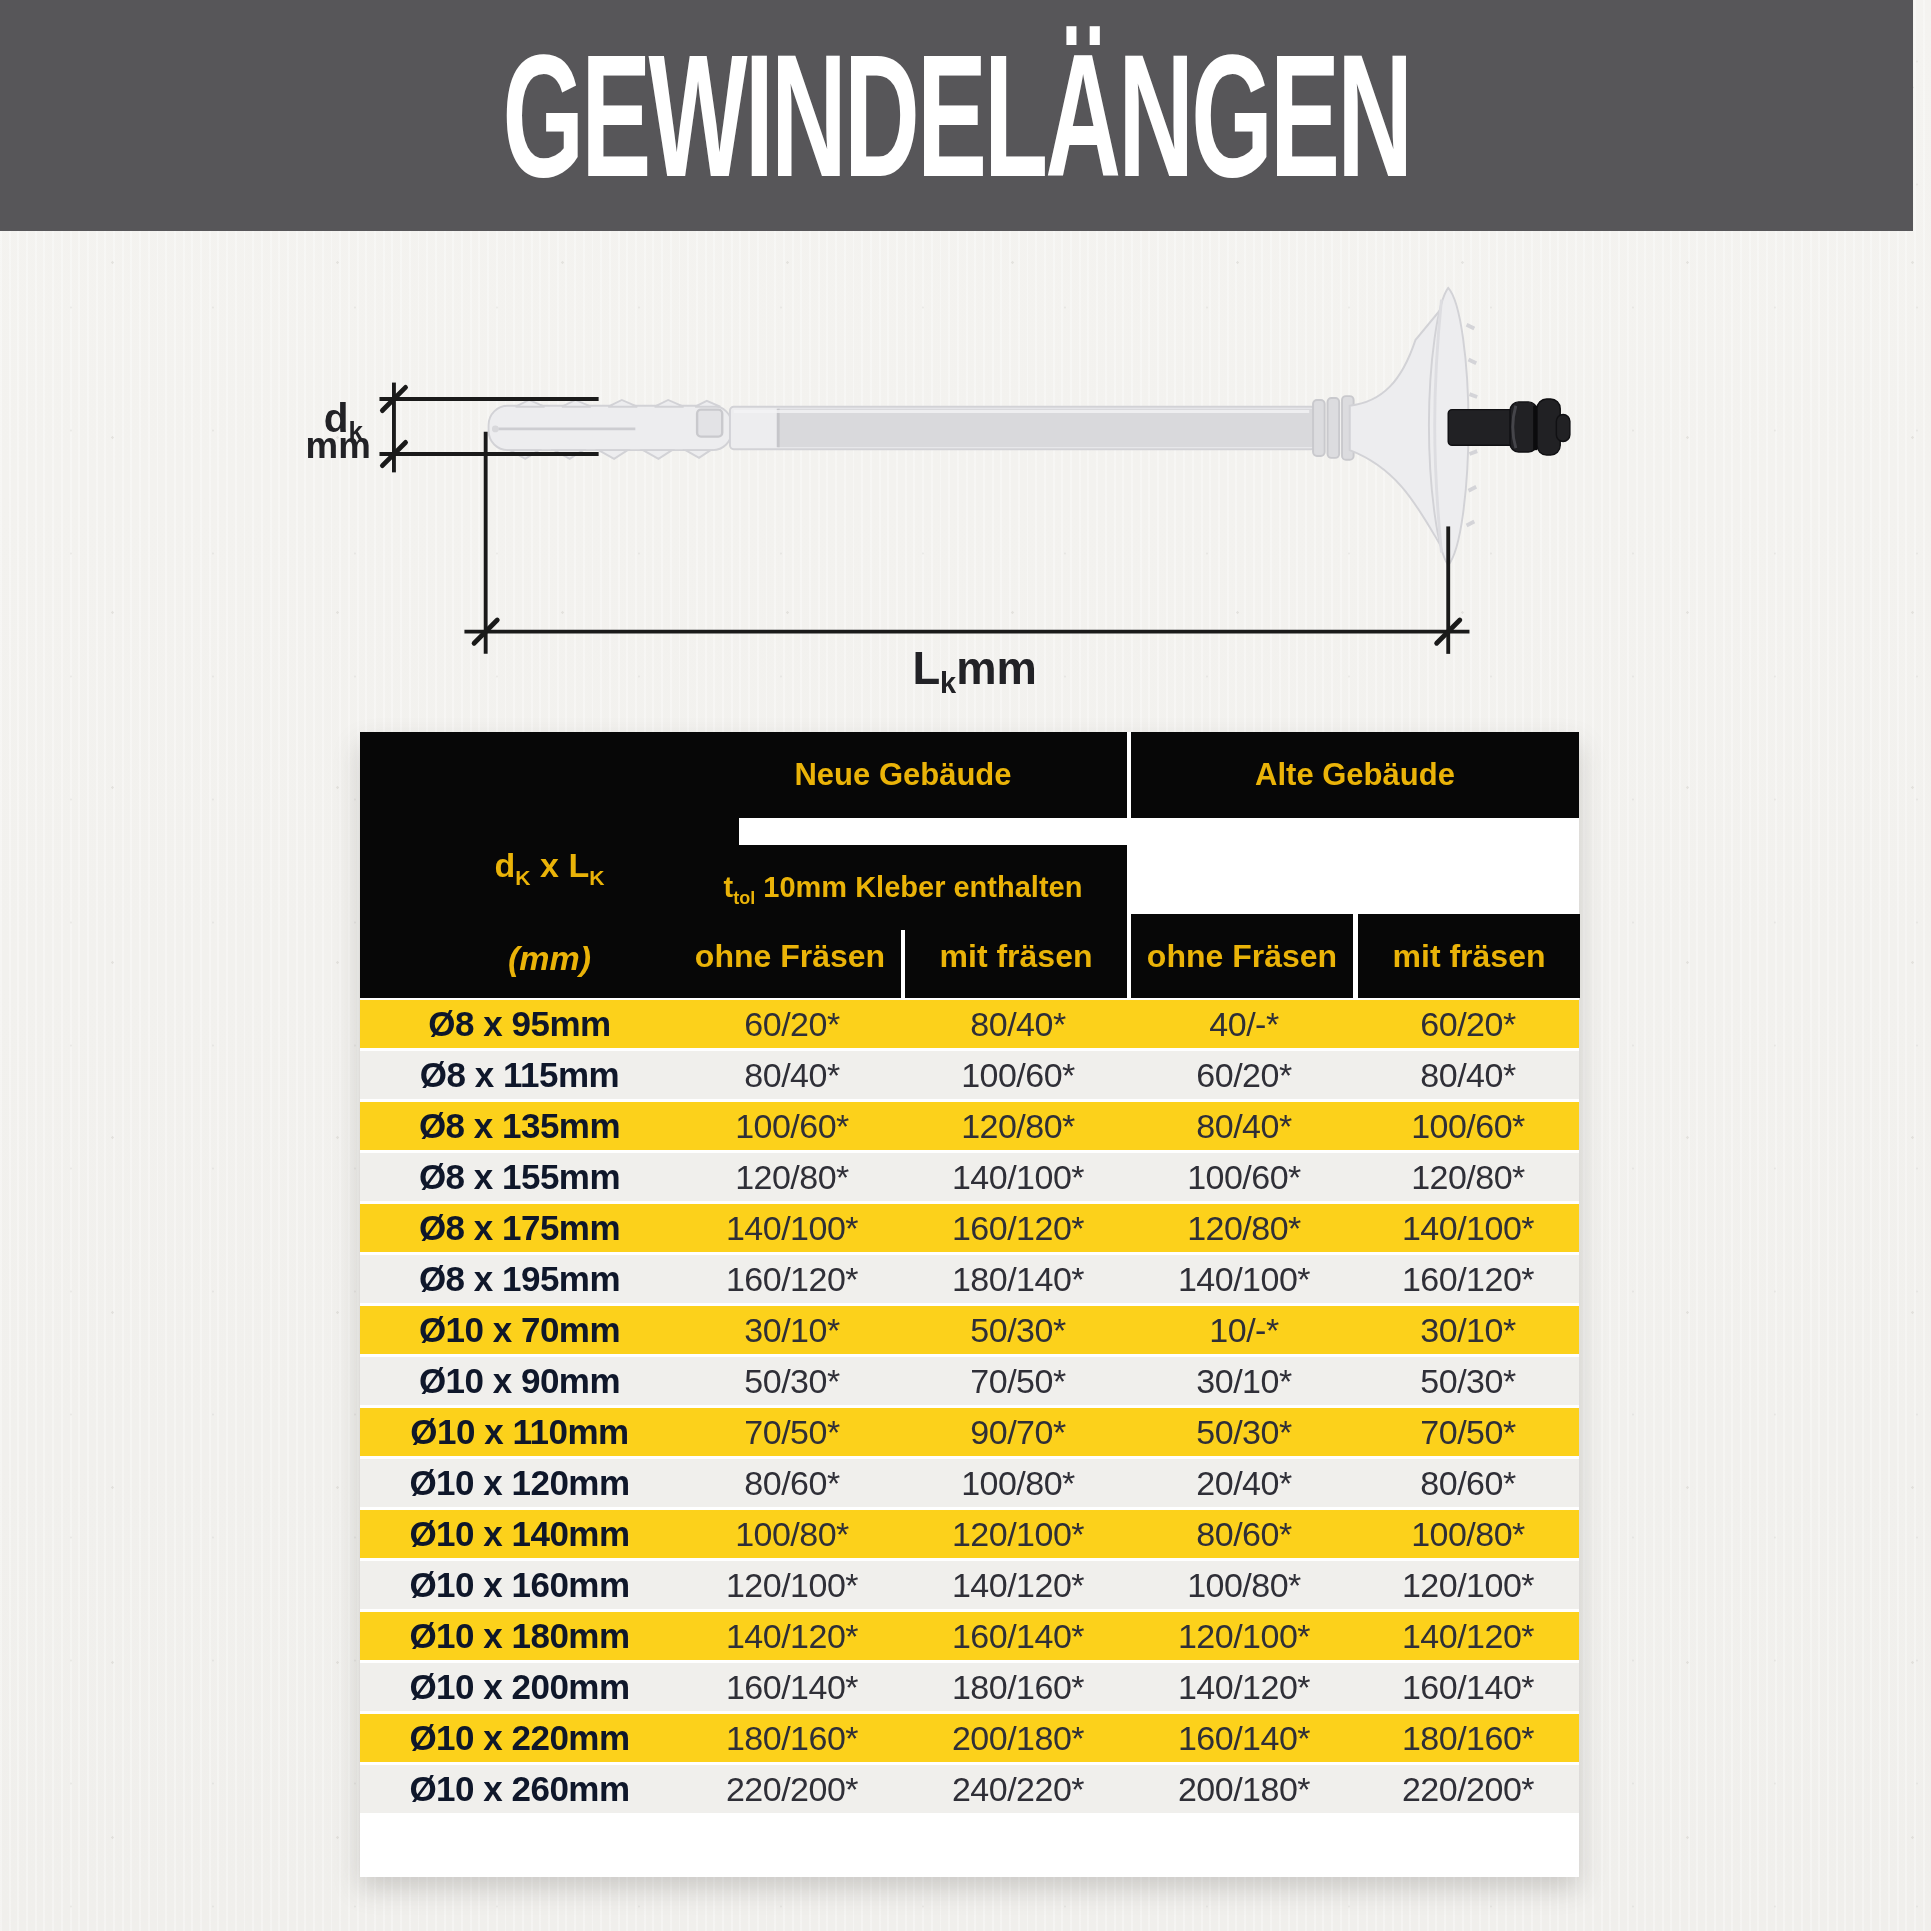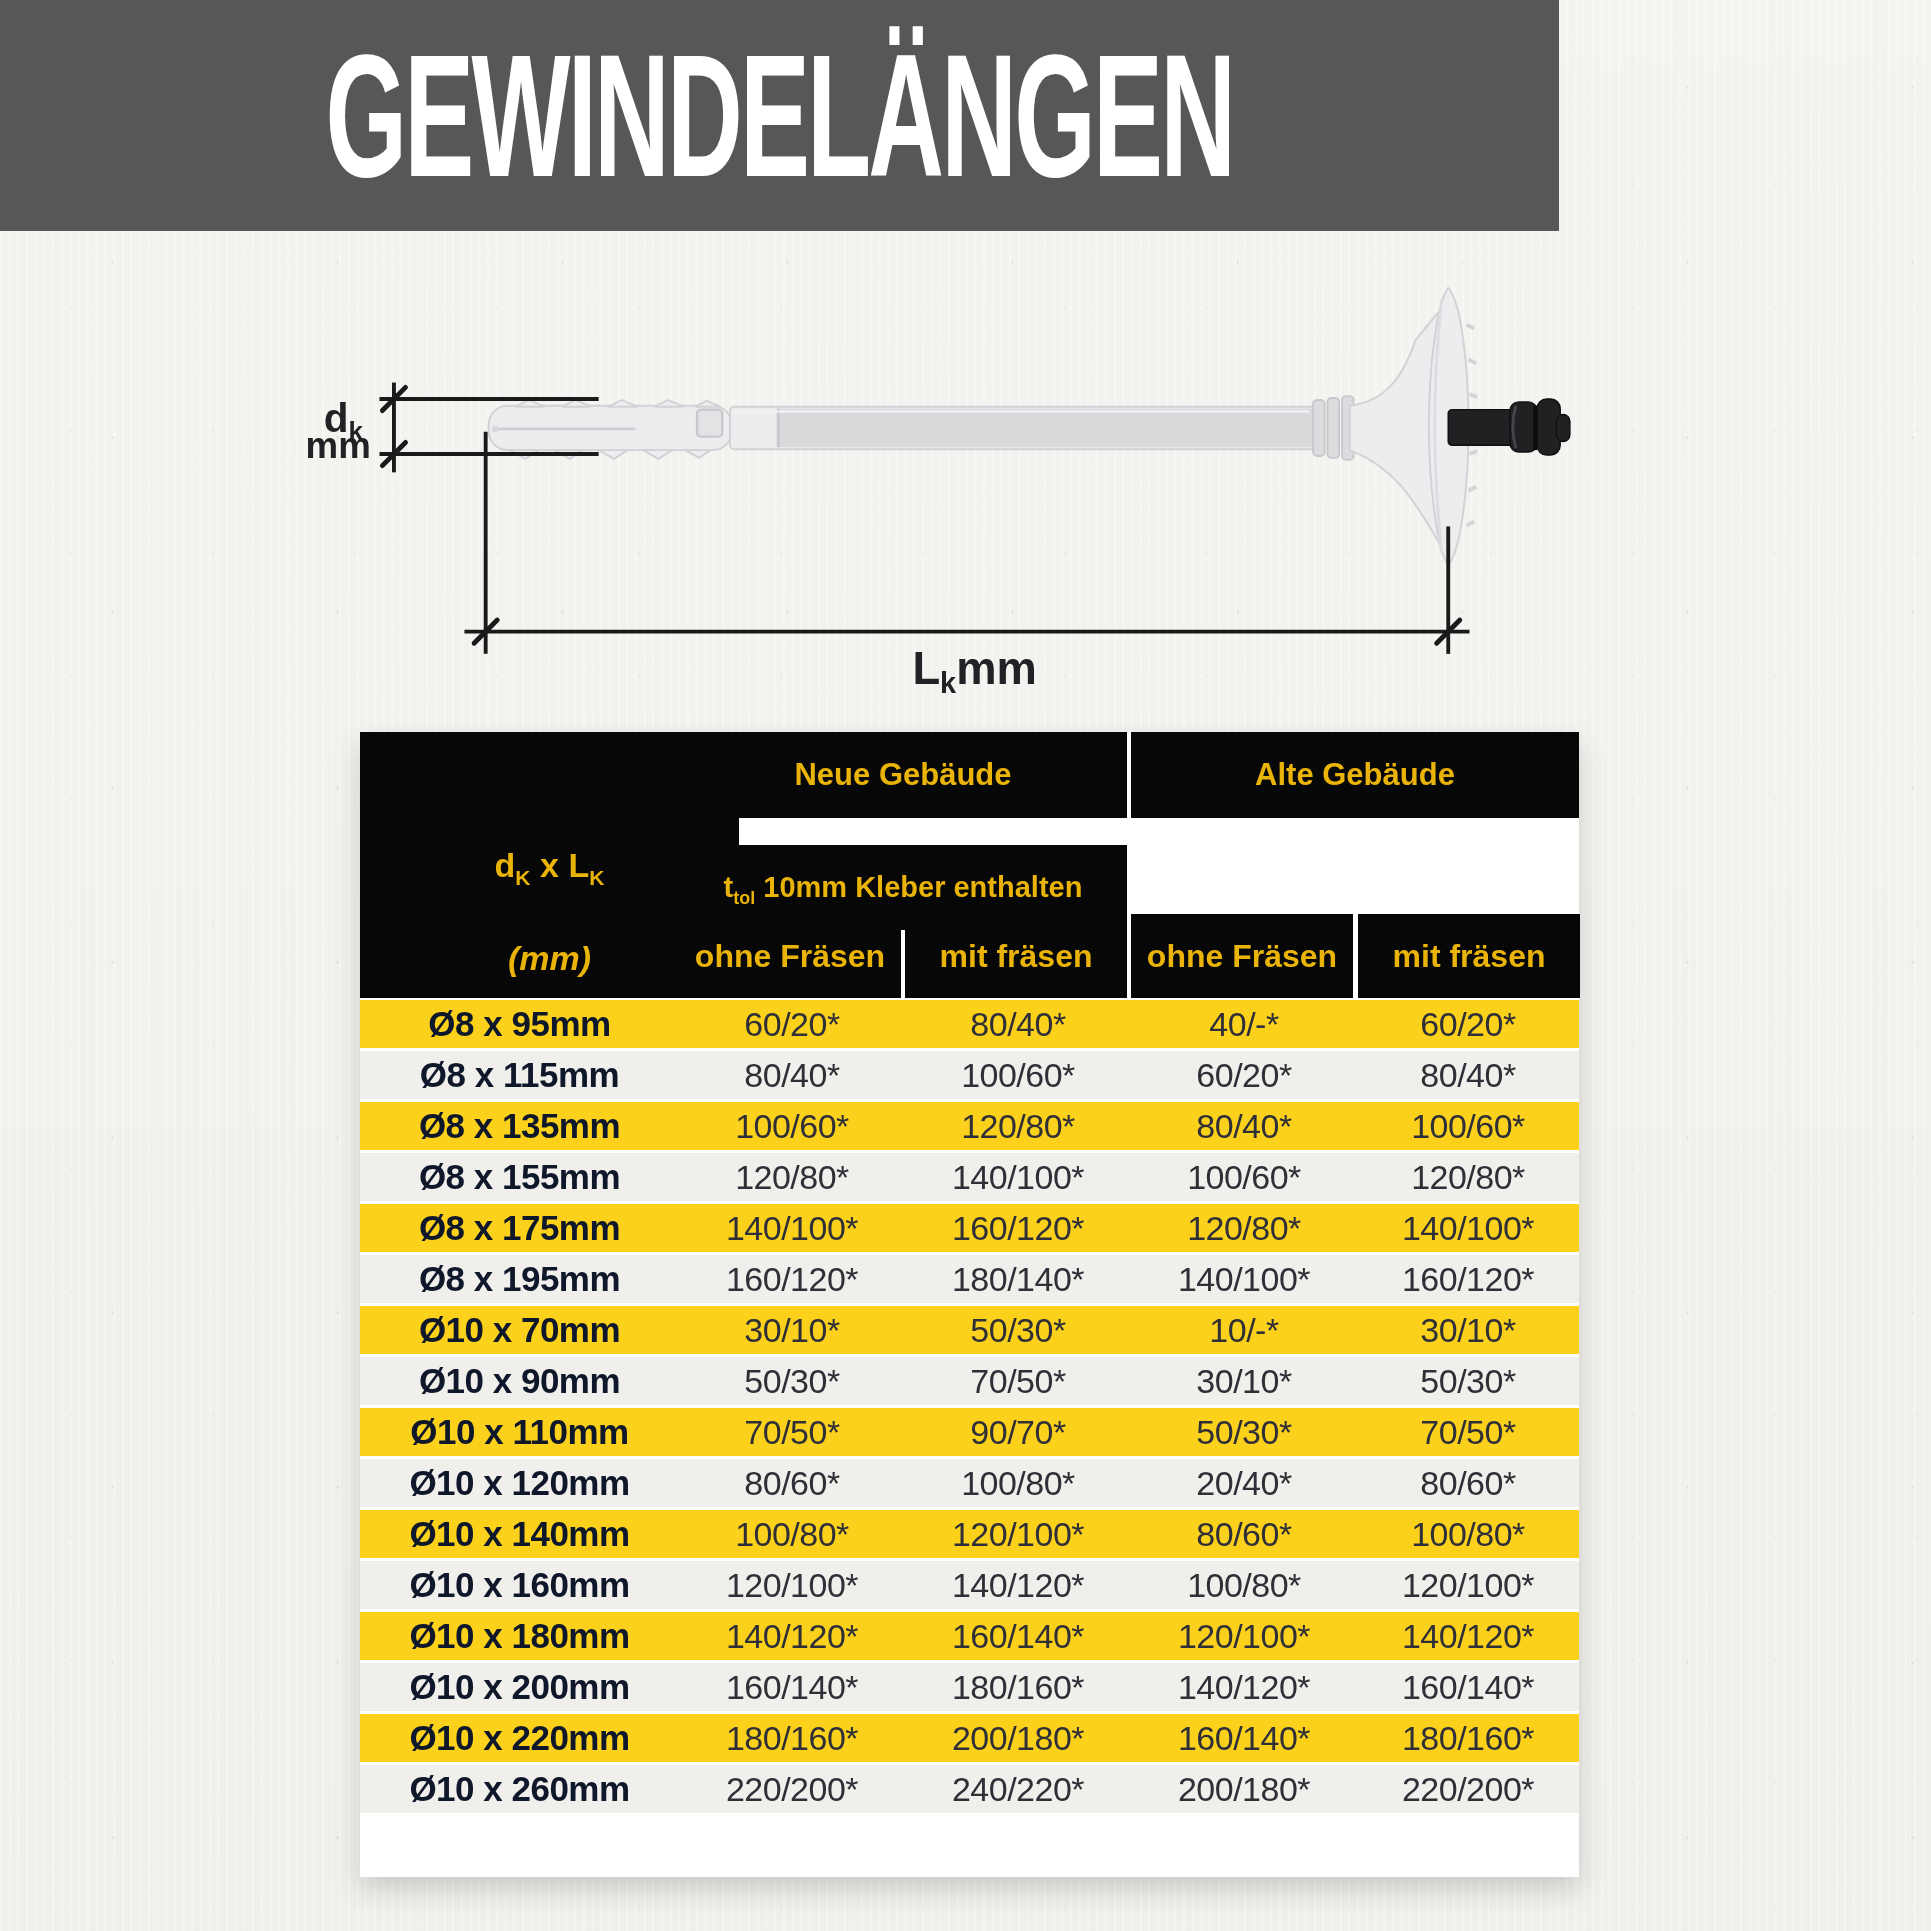--- a/index.html
+++ b/index.html
@@ -16,21 +16,21 @@
     font-family:"Liberation Sans","DejaVu Sans",sans-serif;
     background-color:#f2f1ee;
     background-image:
       radial-gradient(rgba(125,120,108,.13) 1.3px, transparent 1.7px),
       radial-gradient(rgba(110,106,96,.09) 1px, transparent 1.4px),
       repeating-linear-gradient(90deg, rgba(255,255,255,.30) 0 1.9px, rgba(0,0,0,0) 1.9px 8.7px),
       linear-gradient(180deg,#f4f3f0 0%,#f0efec 100%);
     background-size:225px 175px,142px 123px,100% 100%,100% 100%;
   }
   .banner{
-    position:absolute;left:0;top:0;width:1559px;height:231px;
+    position:absolute;left:0;top:0;width:1913px;height:231px;
     background:var(--banner-gray);
     display:flex;align-items:center;justify-content:center;
   }
   .banner h1{
     margin:0;color:#ffffff;font-weight:800;font-size:175px;line-height:1;
     letter-spacing:-4.8px;white-space:nowrap;
     transform:scaleX(0.60);transform-origin:center center;
   }
   .diagram{position:absolute;left:0;top:231px;width:1931px;height:503px;}
   .dim{stroke:var(--ink);stroke-width:4;fill:none;stroke-linecap:square;}

